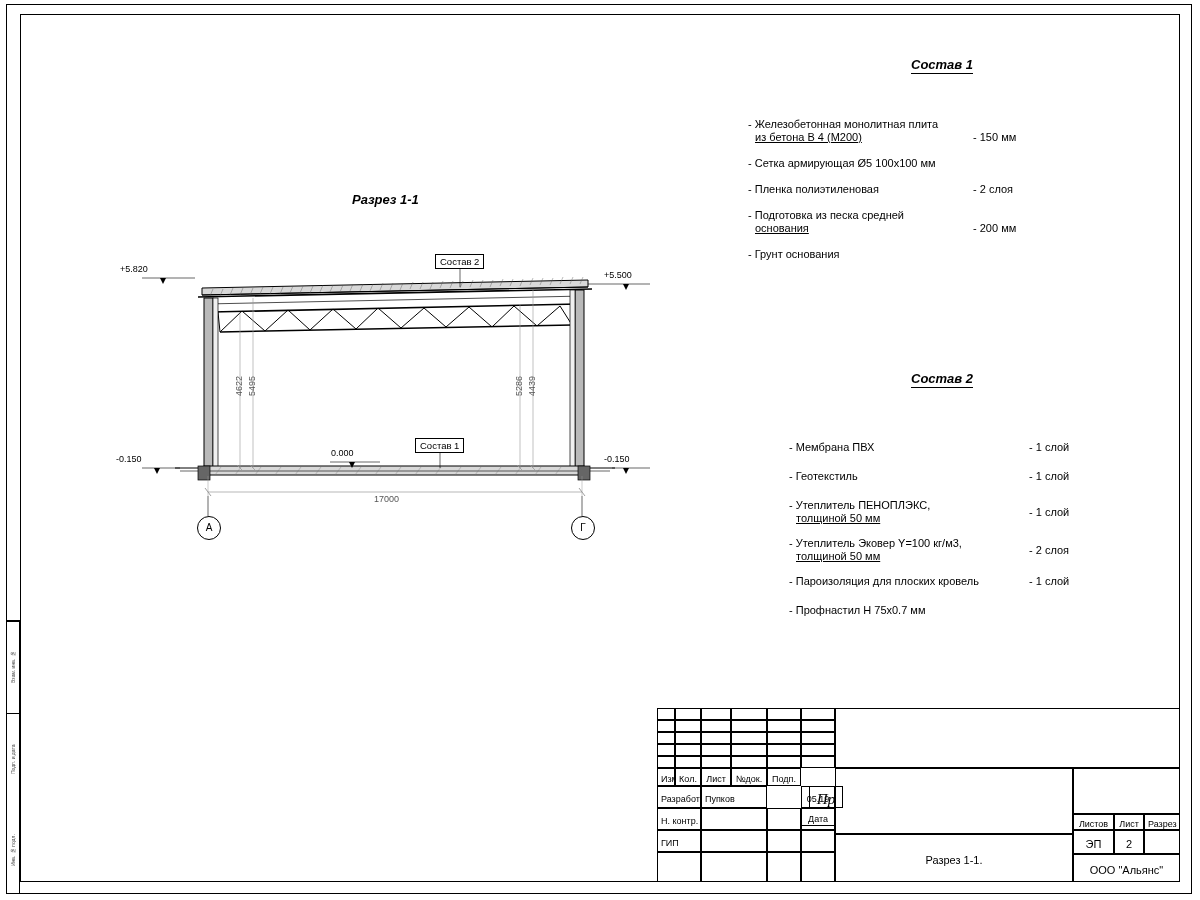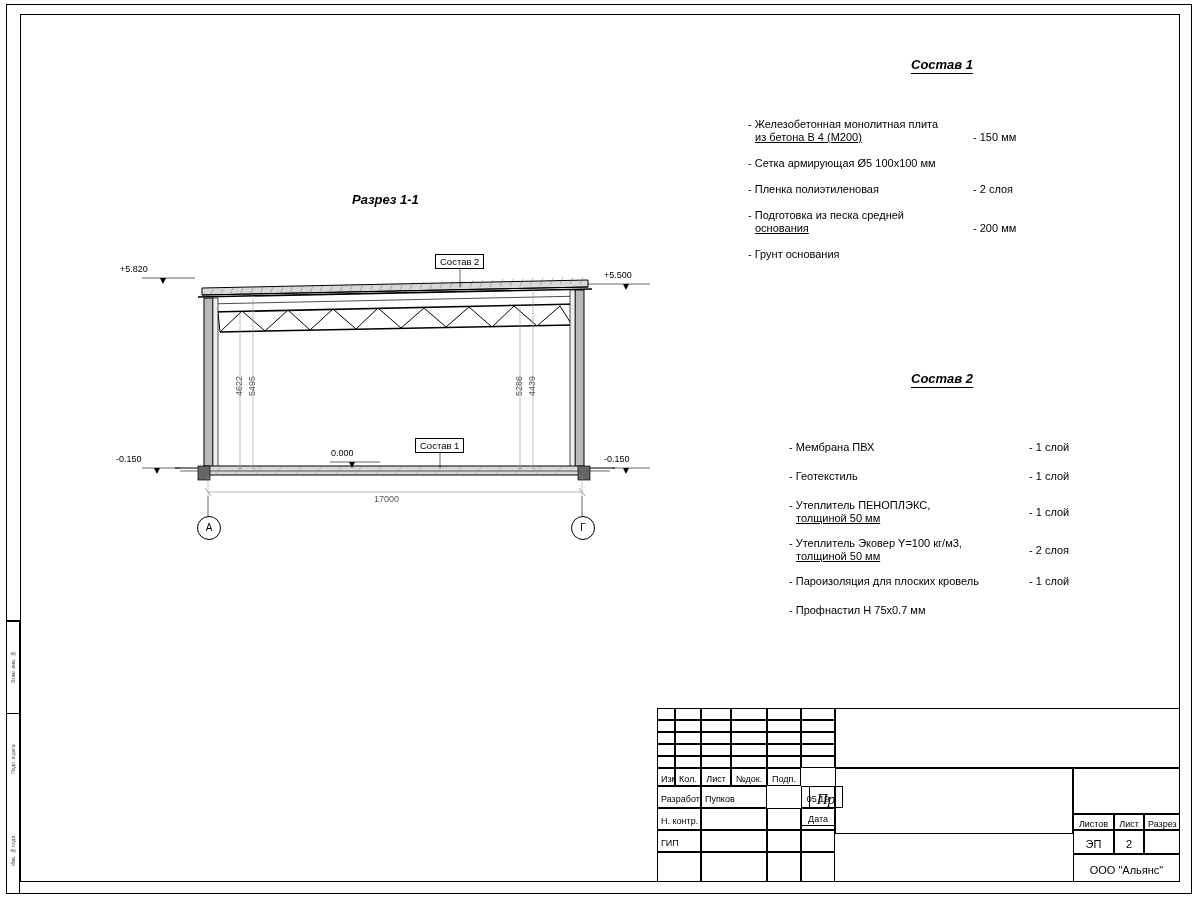--- a/index.html
+++ b/index.html
@@ -462,20 +462,21 @@
     <div class="cell c-txt" style="left:44px; top:122px; width:66px; height:22px;"></div>
     <div class="cell c-txt" style="left:110px; top:122px; width:34px; height:22px;"></div>
     <div class="cell c-txt" style="left:144px; top:122px; width:34px; height:22px;"></div>
 
     <div class="cell" style="left:0px; top:144px; width:44px; height:30px;"></div>
     <div class="cell" style="left:44px; top:144px; width:66px; height:30px;"></div>
     <div class="cell" style="left:110px; top:144px; width:34px; height:30px;"></div>
     <div class="cell" style="left:144px; top:144px; width:34px; height:30px;"></div>
 
     <div class="cell" style="left:178px; top:60px; width:238px; height:66px;"></div>
+    <div class="cell c-txt center big" style="left:178px; top:126px; width:238px; height:48px; line-height:46px;">Разрез 1-1.</div>
 
     <div class="cell" style="left:416px; top:60px; width:107px; height:46px;"></div>
     <div class="cell c-txt center" style="left:416px; top:106px; width:41px; height:16px; line-height:14px;">Листов</div>
     <div class="cell c-txt center" style="left:457px; top:106px; width:30px; height:16px; line-height:14px;">Лист</div>
     <div class="cell c-txt center" style="left:487px; top:106px; width:36px; height:16px; line-height:14px;">Разрез</div>
     <div class="cell c-txt center big" style="left:416px; top:122px; width:41px; height:24px; line-height:22px;">ЭП</div>
     <div class="cell c-txt center big" style="left:457px; top:122px; width:30px; height:24px; line-height:22px;">2</div>
     <div class="cell c-txt center big" style="left:487px; top:122px; width:36px; height:24px; line-height:22px;"></div>
     <div class="cell c-txt center big" style="left:416px; top:146px; width:107px; height:28px; line-height:26px;">ООО "Альянс"</div>
   </div>

